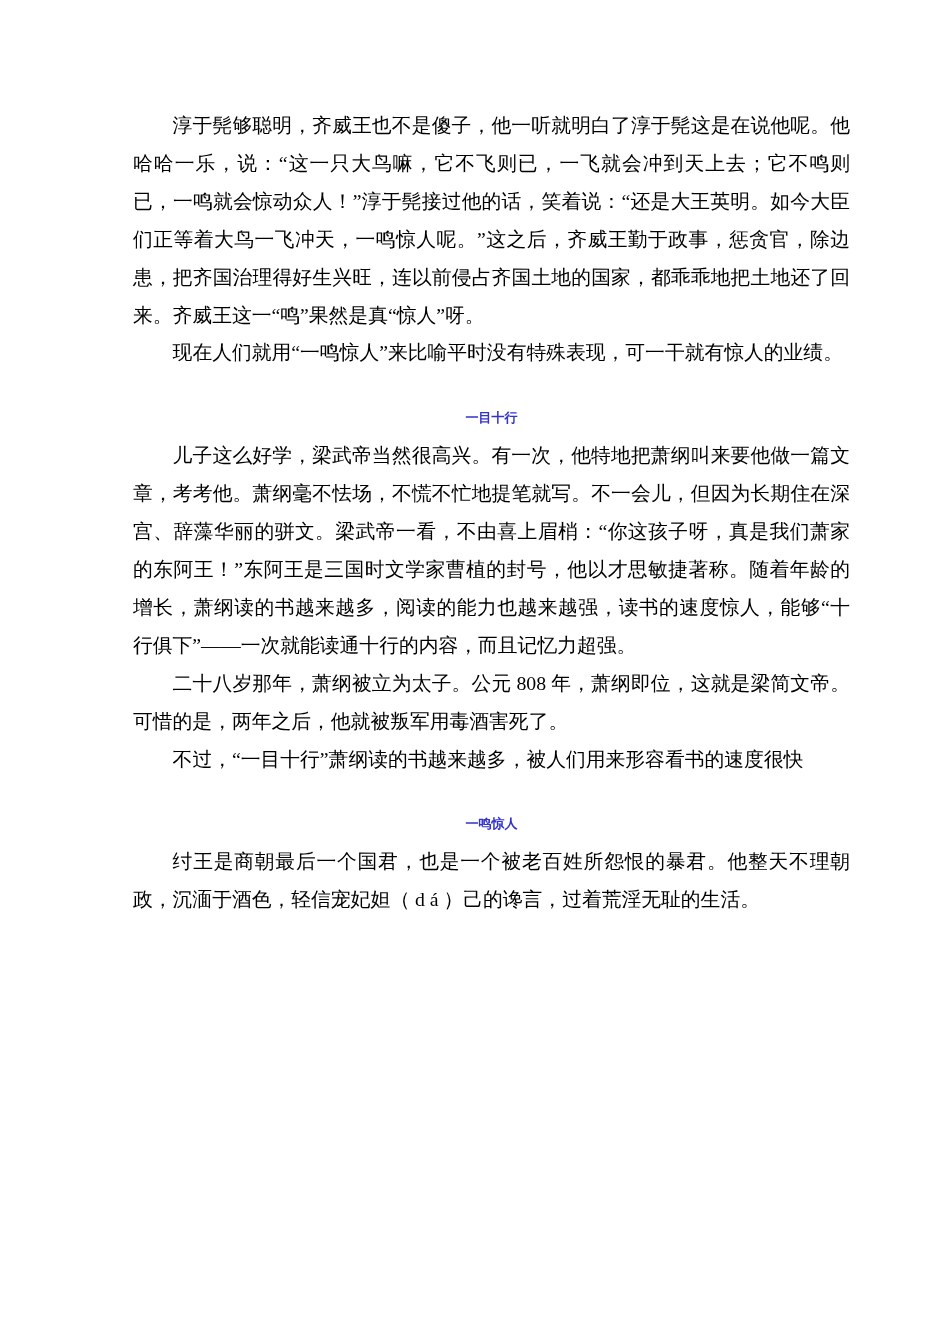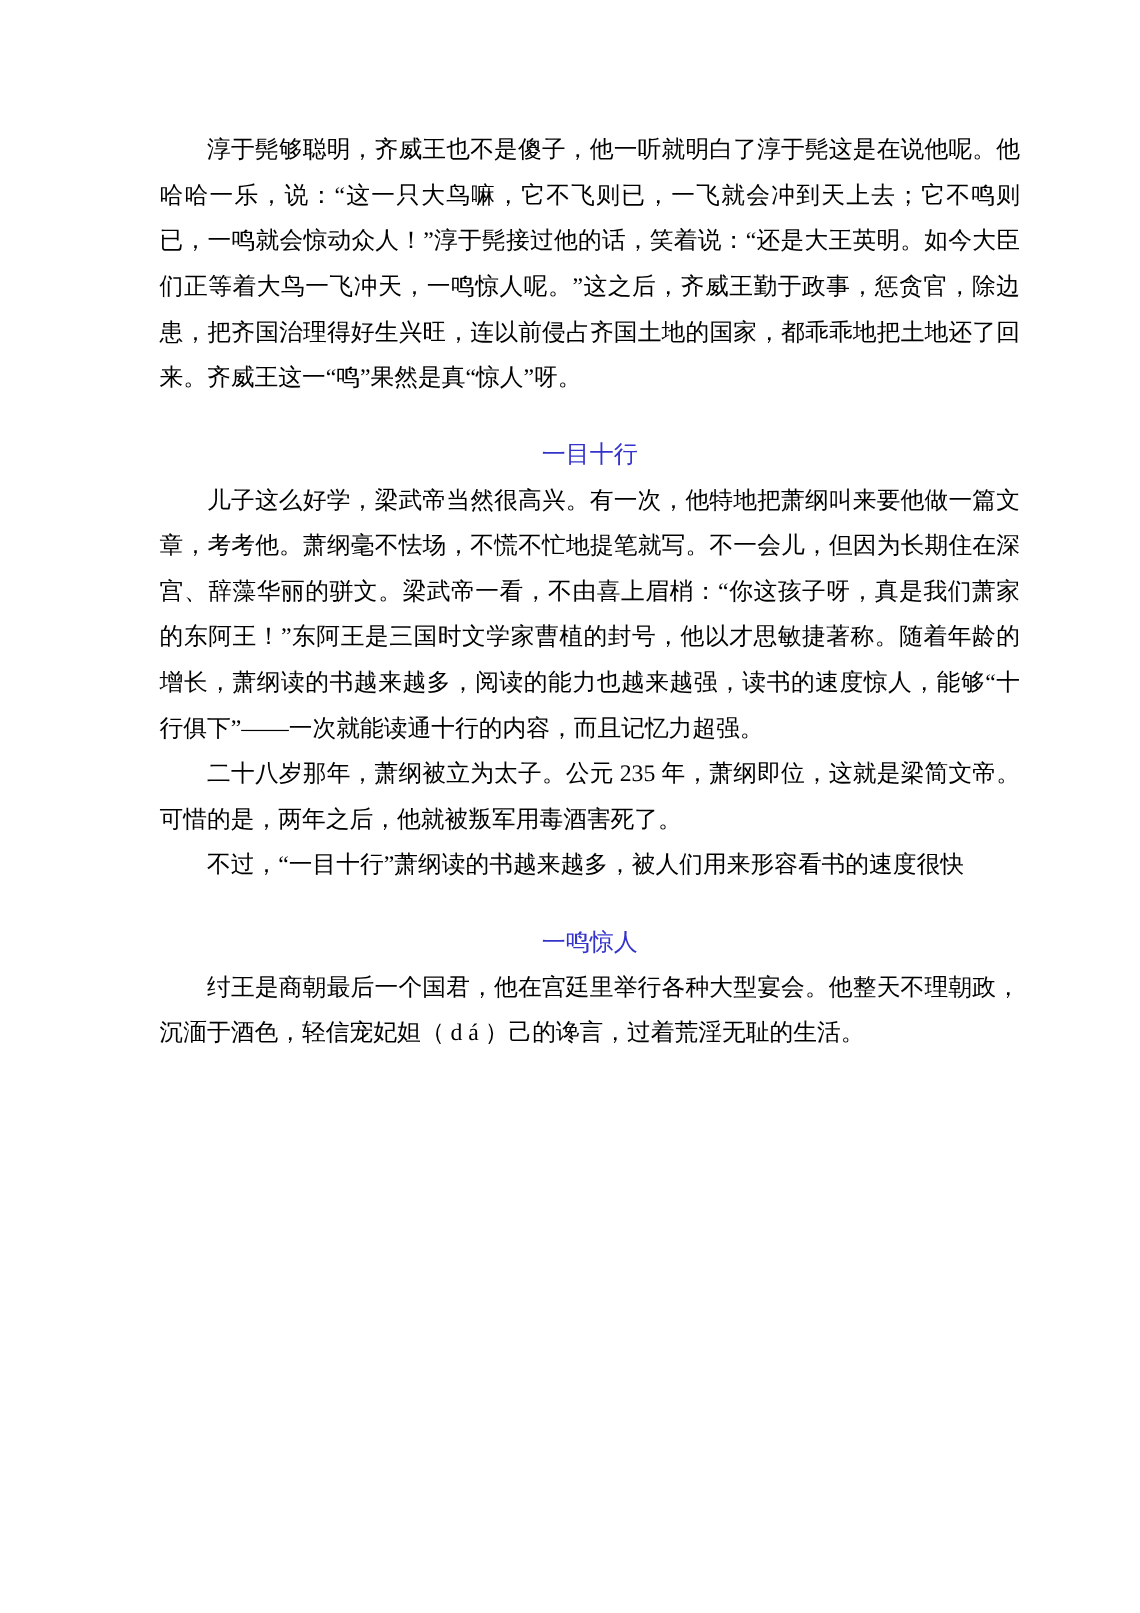--- a/index.html
+++ b/index.html
@@ -24,40 +24,41 @@
     line-height: 37.9px;
     color: #000000;
     text-align: justify;
   }
   .para {
     margin: 0;
     text-indent: 2em;
   }
   .heading {
     margin: 27px 0 0 0;
-    font-size: 20px;
-    font-weight: normal;
+    font-size: 13px;
+    font-weight: bold;
     line-height: 37.9px;
     text-align: center;
     text-indent: 0;
     color: var(--heading-color, #3333CC);
   }
 </style>
 </head>
 <body>
 
 <div class="page">
   <div class="content">
 
     <p class="para">淳于髡够聪明，齐威王也不是傻子，他一听就明白了淳于髡这是在说他呢。他哈哈一乐，说：“这一只大鸟嘛，它不飞则已，一飞就会冲到天上去；它不鸣则已，一鸣就会惊动众人！”淳于髡接过他的话，笑着说：“还是大王英明。如今大臣们正等着大鸟一飞冲天，一鸣惊人呢。”这之后，齐威王勤于政事，惩贪官，除边患，把齐国治理得好生兴旺，连以前侵占齐国土地的国家，都乖乖地把土地还了回来。齐威王这一“鸣”果然是真“惊人”呀。</p>
+    <p class="para">现在人们就用“一鸣惊人”来比喻平时没有特殊表现，可一干就有惊人的业绩。</p>
 
     <h2 class="heading">一目十行</h2>
 
     <p class="para">儿子这么好学，梁武帝当然很高兴。有一次，他特地把萧纲叫来要他做一篇文章，考考他。萧纲毫不怯场，不慌不忙地提笔就写。不一会儿，但因为长期住在深宫、辞藻华丽的骈文。梁武帝一看，不由喜上眉梢：“你这孩子呀，真是我们萧家的东阿王！”东阿王是三国时文学家曹植的封号，他以才思敏捷著称。随着年龄的增长，萧纲读的书越来越多，阅读的能力也越来越强，读书的速度惊人，能够“十行俱下”——一次就能读通十行的内容，而且记忆力超强。</p>
-    <p class="para">二十八岁那年，萧纲被立为太子。公元 235 年，萧纲即位，这就是梁简文帝。可惜的是，两年之后，他就被叛军用毒酒害死了。</p>
+    <p class="para">二十八岁那年，萧纲被立为太子。公元 808 年，萧纲即位，这就是梁简文帝。可惜的是，两年之后，他就被叛军用毒酒害死了。</p>
     <p class="para">不过，“一目十行”萧纲读的书越来越多，被人们用来形容看书的速度很快</p>
 
     <h2 class="heading">一鸣惊人</h2>
 
-    <p class="para">纣王是商朝最后一个国君，他在宫廷里举行各种大型宴会。他整天不理朝政，沉湎于酒色，轻信宠妃妲（ d á ）己的谗言，过着荒淫无耻的生活。</p>
+    <p class="para">纣王是商朝最后一个国君，也是一个被老百姓所怨恨的暴君。他整天不理朝政，沉湎于酒色，轻信宠妃妲（ d á ）己的谗言，过着荒淫无耻的生活。</p>
 
   </div>
 </div>
 
 </body></html>

